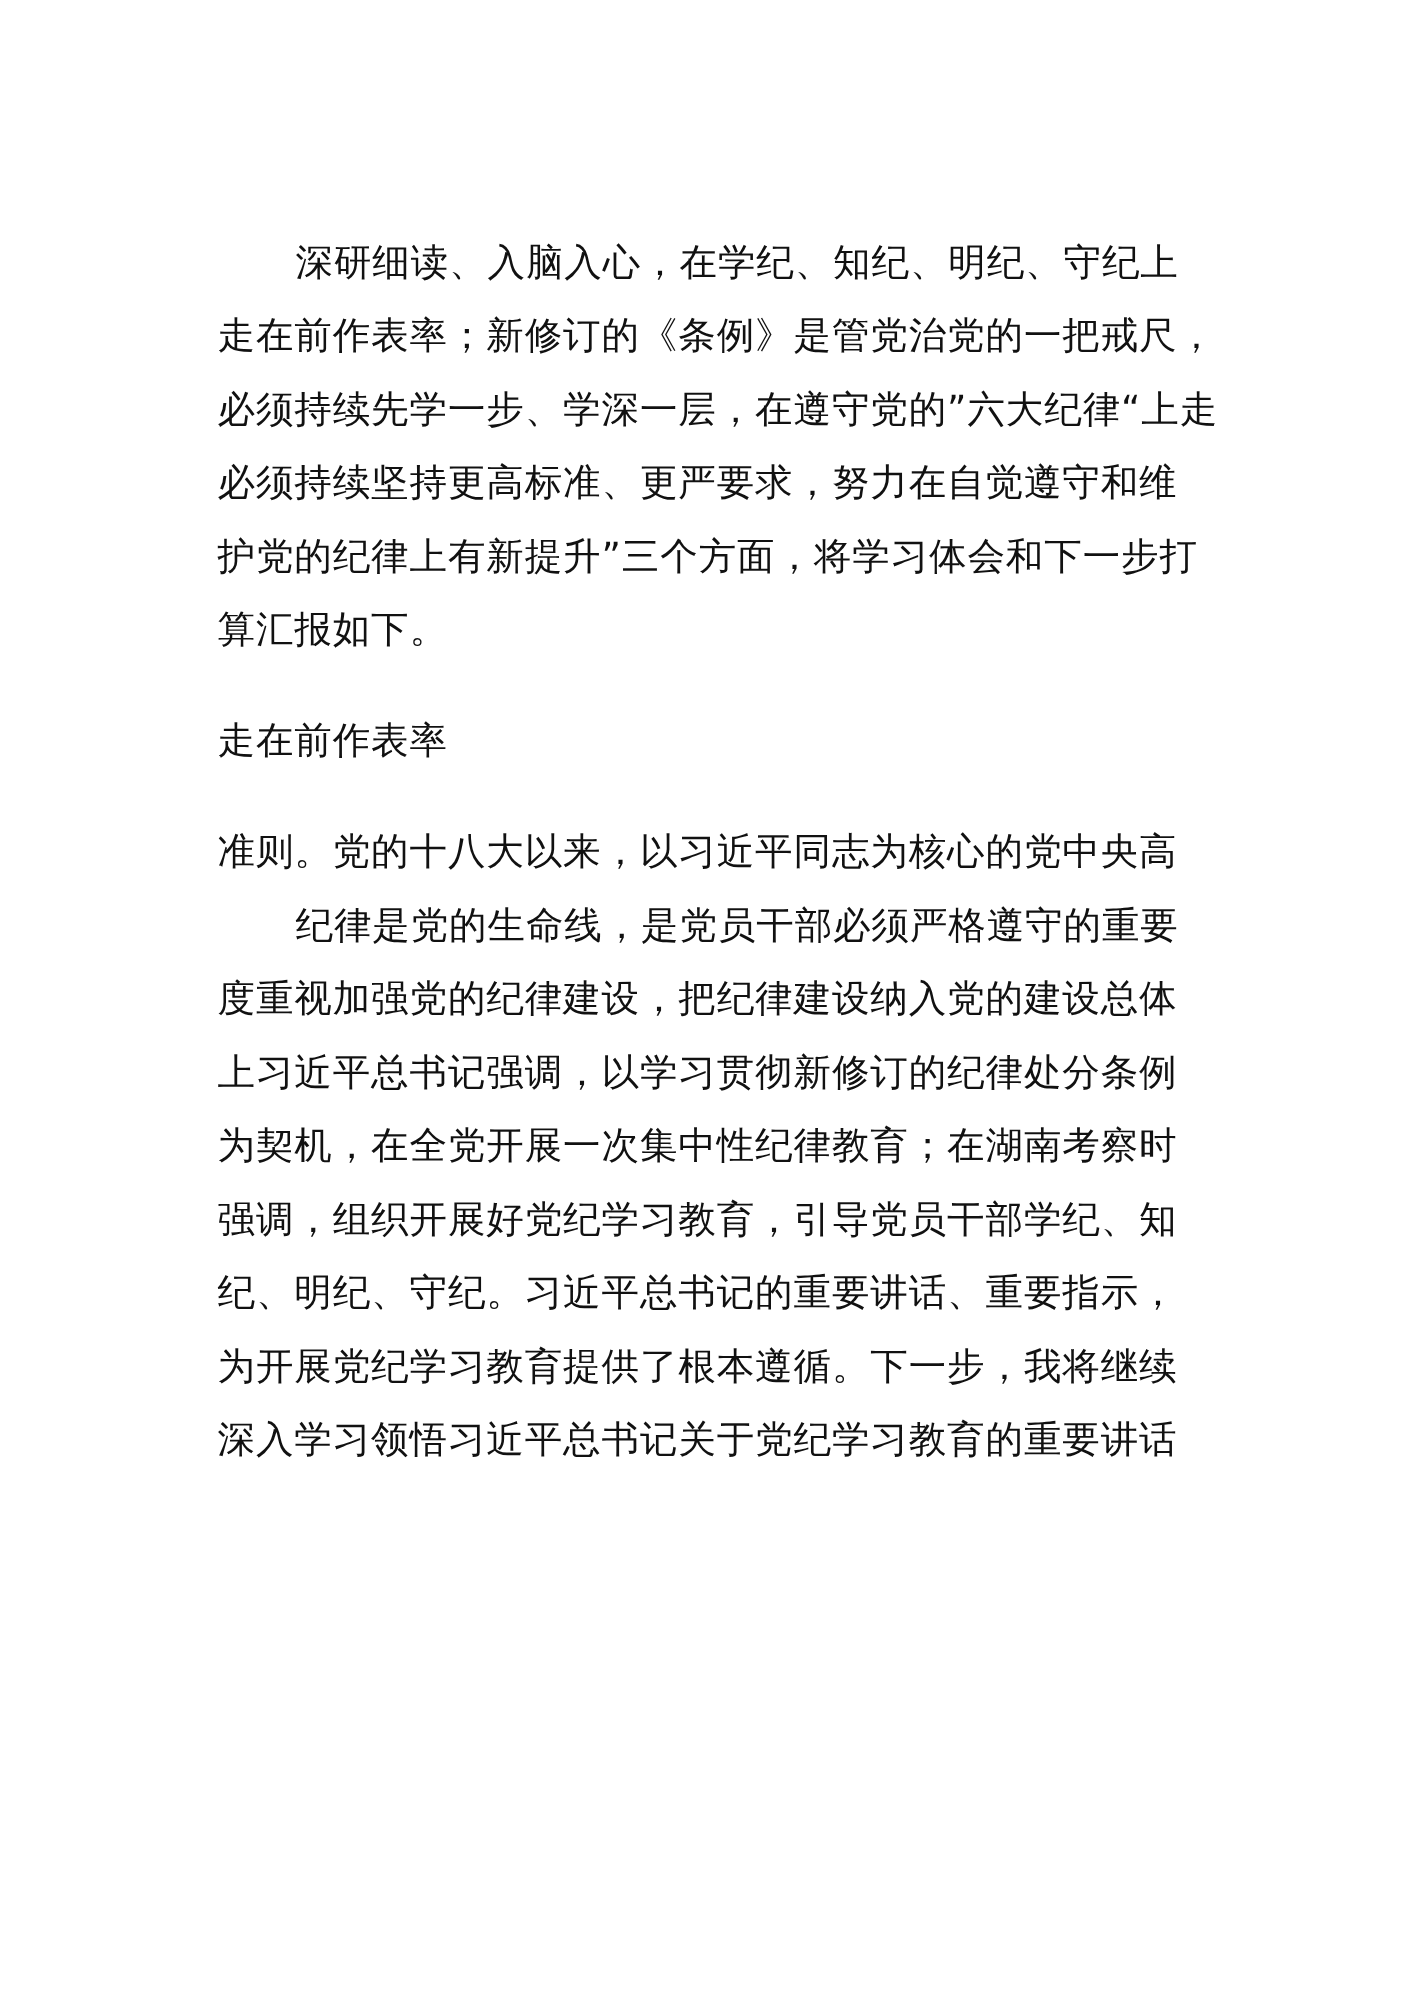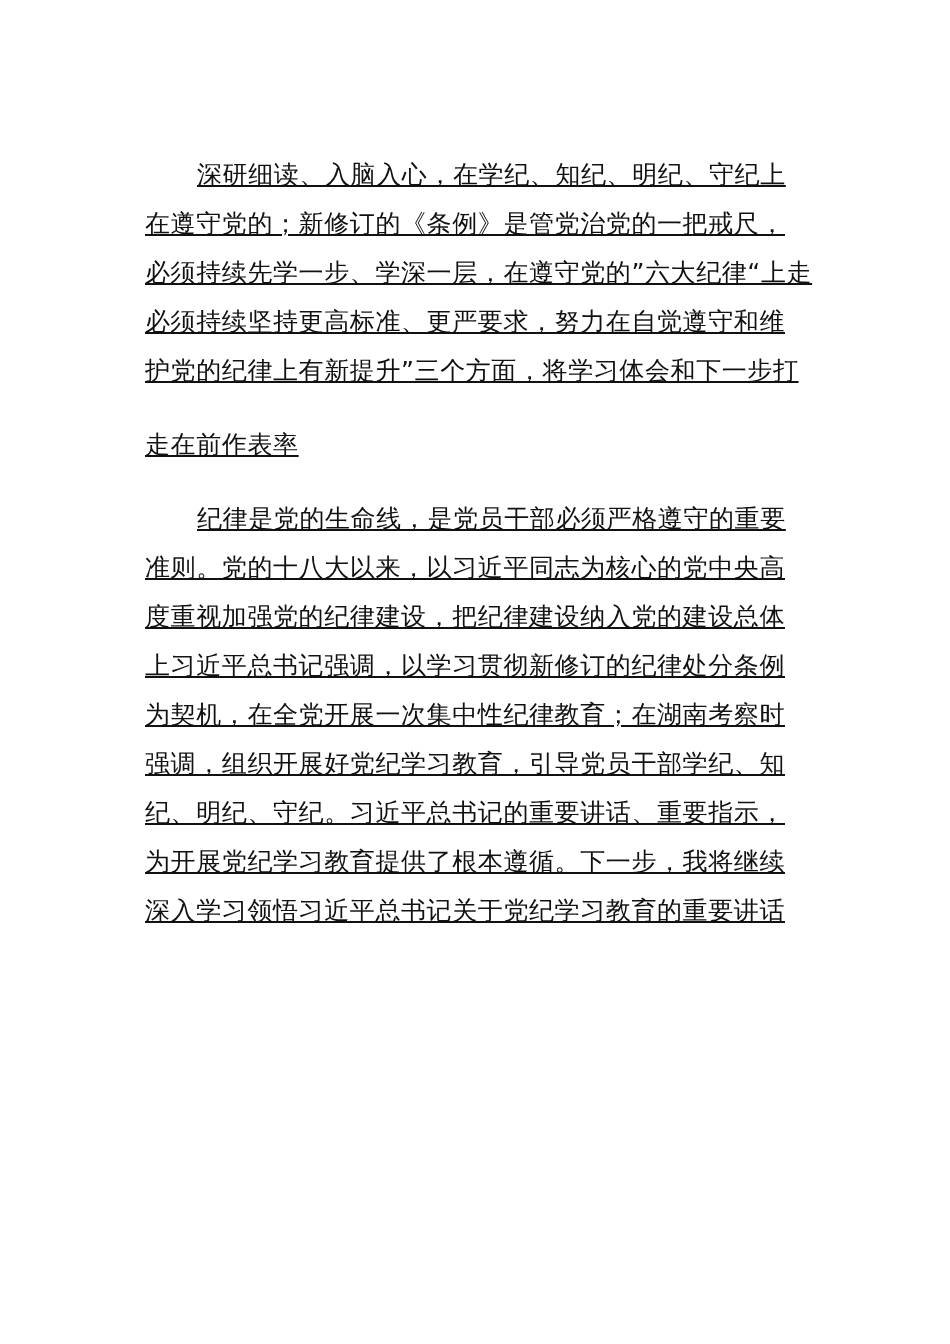--- a/index.html
+++ b/index.html
@@ -15,21 +15,20 @@
     }
     .page {
       position: absolute;
       left: 145px;
       top: 150px;
       width: 660px;
       color: #111111;
       font-family: "DejaVu Sans", sans-serif;
       font-size: 25px;
       letter-spacing: 0.6px;
-      text-decoration: underline;
     }
     .line {
       display: block;
       height: 49px;
       line-height: 49px;
       white-space: nowrap;
     }
     .line.first {
       padding-left: 52px;
     }
@@ -37,37 +36,38 @@
       height: 25px;
     }
   </style>
 </head>
 <body>
 
 <div class="page">
 
   <div class="para-block">
     <span class="line first">深研细读、入脑入心，在学纪、知纪、明纪、守纪上</span>
-    <span class="line">在遵守党的；新修订的《条例》是管党治党的一把戒尺，</span>
+    <span class="line">走在前作表率；新修订的《条例》是管党治党的一把戒尺，</span>
     <span class="line">必须持续先学一步、学深一层，在遵守党的”六大纪律“上走</span>
     <span class="line">必须持续坚持更高标准、更严要求，努力在自觉遵守和维</span>
     <span class="line">护党的纪律上有新提升”三个方面，将学习体会和下一步打</span>
+    <span class="line">算汇报如下。</span>
   </div>
 
   <div class="gap"></div>
 
   <div class="para-block">
     <span class="line">走在前作表率</span>
   </div>
 
   <div class="gap"></div>
 
   <div class="para-block">
+    <span class="line">准则。党的十八大以来，以习近平同志为核心的党中央高</span>
     <span class="line first">纪律是党的生命线，是党员干部必须严格遵守的重要</span>
-    <span class="line">准则。党的十八大以来，以习近平同志为核心的党中央高</span>
     <span class="line">度重视加强党的纪律建设，把纪律建设纳入党的建设总体</span>
     <span class="line">上习近平总书记强调，以学习贯彻新修订的纪律处分条例</span>
     <span class="line">为契机，在全党开展一次集中性纪律教育；在湖南考察时</span>
     <span class="line">强调，组织开展好党纪学习教育，引导党员干部学纪、知</span>
     <span class="line">纪、明纪、守纪。习近平总书记的重要讲话、重要指示，</span>
     <span class="line">为开展党纪学习教育提供了根本遵循。下一步，我将继续</span>
     <span class="line">深入学习领悟习近平总书记关于党纪学习教育的重要讲话</span>
   </div>
 
 </div>

